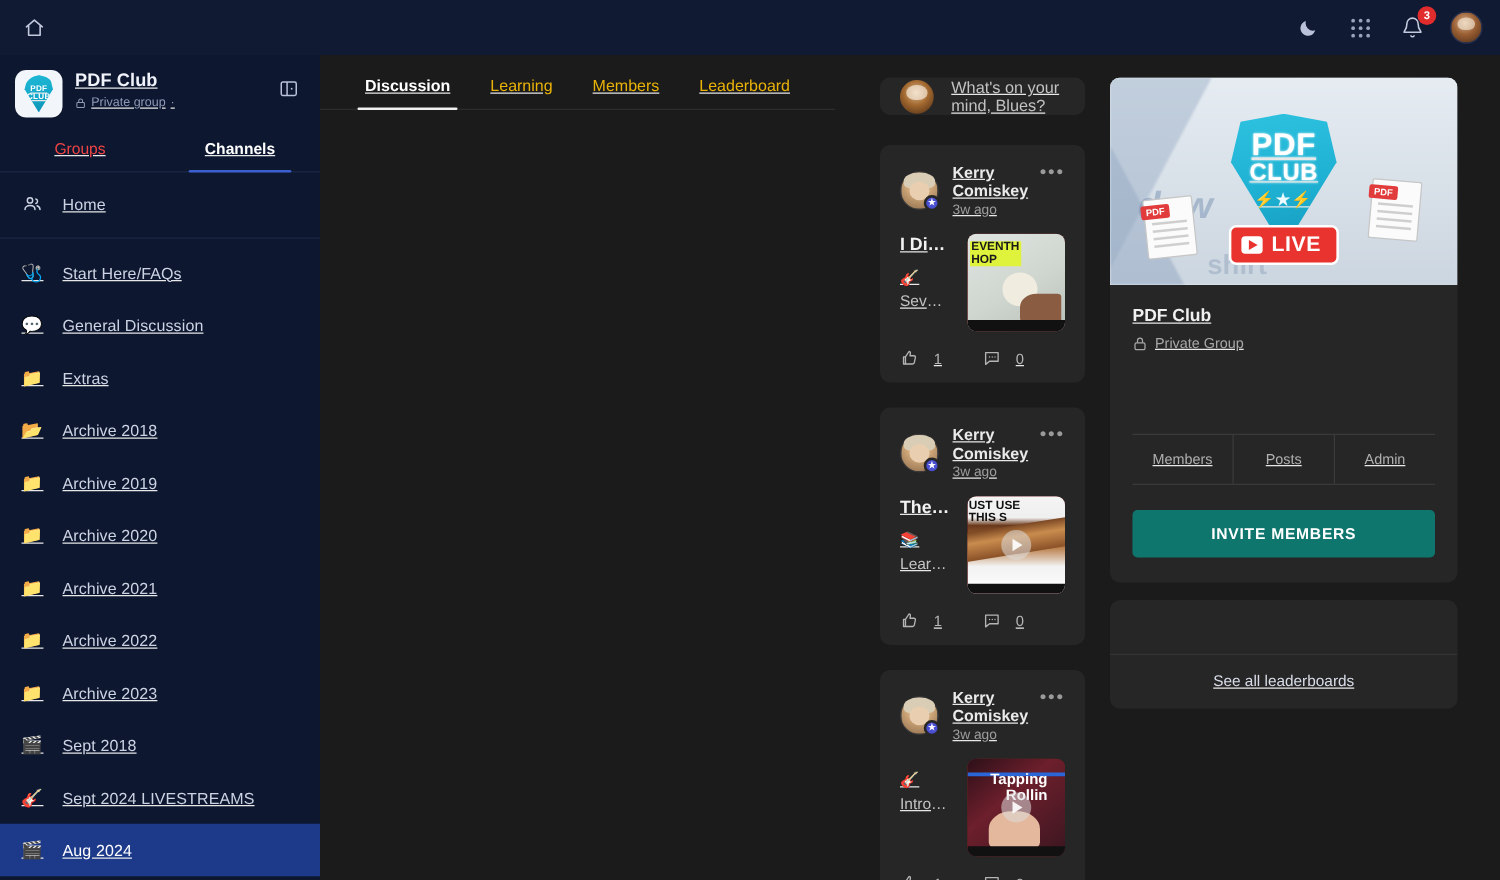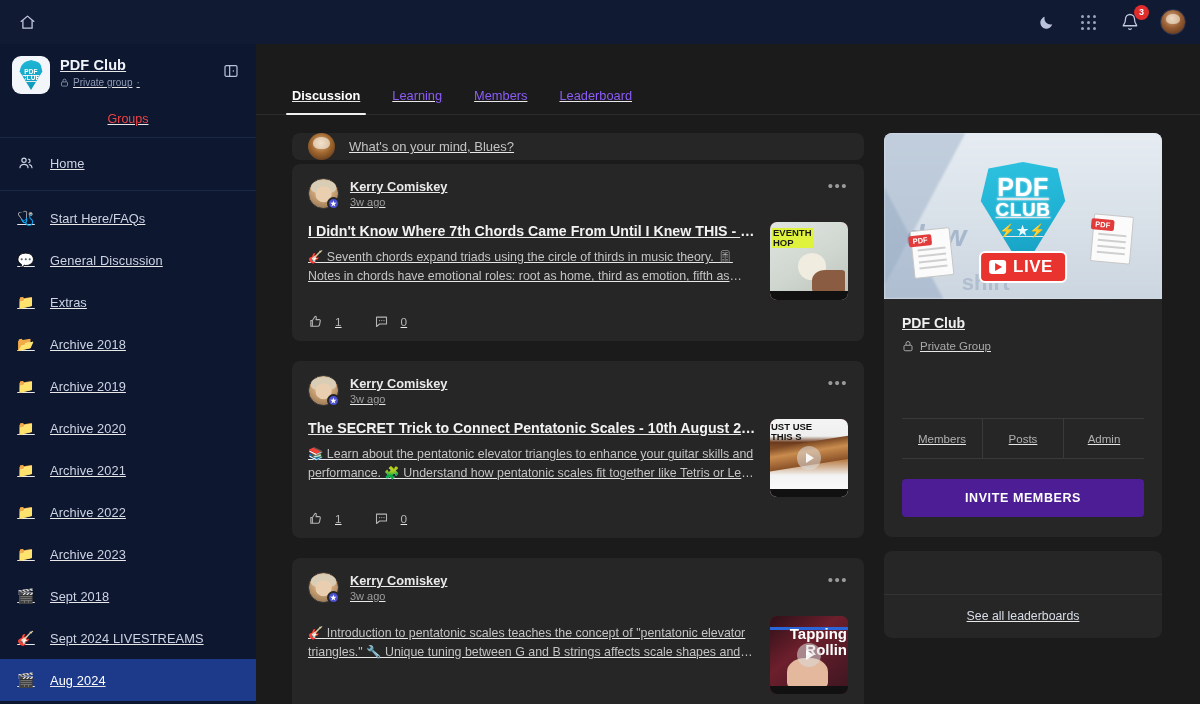--- a/index.html
+++ b/index.html
@@ -94,37 +94,37 @@
   .sb-row {
     display: flex; align-items: center; gap: 14px;
     padding: 0 16px; height: 42px; cursor: pointer;
     font-size: 12.8px; color: #ccd3e3; letter-spacing: .1px;
   }
   .sb-row.active { background: #1d3a8a; color: #ffffff; }
   .sb-row .ic { width: 20px; min-width: 20px; display: flex; align-items: center; justify-content: center; font-size: 14px; }
   .sb-sep { height: 1px; background: #1b2746; margin: 6px 0; }
 
   
-  .main-wrap { flex: 1; display: flex; flex-direction: column; min-width: 0; background: #1b1b1b; margin-top: 27px; }
+  .main-wrap { flex: 1; display: flex; flex-direction: row; min-width: 0; background: #1b1b1b; }
   .tabs-bar {
     height: 44px; min-height: 44px; display: flex; align-items: flex-end; gap: 4px;
     padding: 0 22px; border-bottom: 1px solid #2c2c2c; background: #1b1b1b;
   }
   .tab {
-    font-size: 12.8px; color: #8b5cf6; padding: 0 14px 11px; cursor: pointer; position: relative;
+    font-size: 12.8px; color: #eab308; padding: 0 14px 11px; cursor: pointer; position: relative;
   }
   .tab.active { color: #ffffff; font-weight: bold; }
   .tab.active::after {
     content: ""; position: absolute; left: 8px; right: 8px; bottom: -1px; height: 2px; background: #f0f0f0; border-radius: 2px;
   }
   .content {
     flex: 1; display: flex; gap: 20px; padding: 18px 34px 0 36px;
     overflow: hidden; min-height: 0;
   }
-  .feed { flex: 1; max-width: 572px; min-width: 0; display: flex; flex-direction: column; gap: 4px; }
+  .feed { flex: 1; max-width: 572px; min-width: 0; display: flex; flex-direction: column; gap: 24px; }
 
   .composer {
     background: #262626; border-radius: 8px; height: 50px;
     display: flex; align-items: center; gap: 14px; padding: 0 16px; cursor: text;
   }
   .av-sm {
     width: 27px; height: 27px; min-width: 27px; border-radius: 50%; overflow: hidden; position: relative;
     background: radial-gradient(circle at 48% 38%, #e0bb93 0%, #a2682f 45%, #472814 100%);
   }
   .av-sm::after {
@@ -188,21 +188,21 @@
   .th1 { background: linear-gradient(150deg,#dfe4e0 0%,#cfd6cf 55%,#b9c0b8 100%); }
   .th1 .cap { position: absolute; left: 2px; top: 6px; font-size: 9.5px; font-weight: bold; color: #1a1a1a; background: #dff23c; line-height: 1.05; padding: 0 1px; }
   .th1 .ball { position: absolute; left: 36%; top: 40%; width: 36%; height: 34%; border-radius: 50%; background: #f0ece0; }
   .th1 .hand { position: absolute; right: 4%; bottom: 4%; width: 42%; height: 34%; border-radius: 40% 10% 6% 30%; background: #8a5d43; }
   .th1 .bar { position: absolute; left: 0; bottom: 0; width: 100%; height: 9px; background: #111; }
   .th2 { background: linear-gradient(180deg,#f4f4f4 0%,#efefef 22%,#6b3a1c 30%,#b87b44 52%,#f2f2f2 72%,#fff 100%); }
   .th2 .cap { position: absolute; left: 1px; top: 3px; font-size: 9.5px; font-weight: bold; color: #111; line-height: 1.05; }
   .th2 .neck { position: absolute; left: -6%; top: 30%; width: 115%; height: 30%; background: linear-gradient(180deg,#7b4723,#c98c4e 40%,#8a5128); transform: rotate(-9deg); }
   .th2 .bar { position: absolute; left: 0; bottom: 0; width: 100%; height: 8px; background: #111; }
   .th3 { background: linear-gradient(140deg,#2c1018 0%,#6d1f2c 40%,#3a1620 100%); }
-  .th3 .cap { position: absolute; right: 1px; top: 10px; font-size: 15px; font-weight: bold; color: #fff; line-height: 1.08; text-align: right; }
+  .th3 .cap { position: absolute; right: 14px; top: 10px; font-size: 12px; font-weight: bold; color: #fff; line-height: 1.08; text-align: right; }
   .th3 .band { position: absolute; left: 0; top: 14%; width: 100%; height: 3px; background: #2a66d8; }
   .th3 .hand { position: absolute; left: 22%; bottom: 6%; width: 52%; height: 40%; border-radius: 45% 45% 20% 20%; background: #e3b89c; }
   .th3 .bar { position: absolute; left: 0; bottom: 0; width: 100%; height: 8px; background: #111; }
 
   .post-actions { display: flex; align-items: center; gap: 32px; margin-top: 14px; }
   .act { display: flex; align-items: center; gap: 12px; cursor: pointer; color: #b5b5b5; font-size: 11.8px; }
 
   
   .right { width: 278px; min-width: 278px; display: flex; flex-direction: column; gap: 14px; }
   .card { background: #262626; border-radius: 8px; overflow: hidden; }
@@ -258,21 +258,21 @@
   .stats {
     display: flex; border-top: 1px solid #3a3a3a; border-bottom: 1px solid #3a3a3a; margin: 0 18px;
   }
   .stat {
     flex: 1; text-align: center; padding: 14px 0 13px; font-size: 11.5px; color: #b0b0b0; cursor: pointer;
     border-right: 1px solid #3a3a3a;
   }
   .stat:last-child { border-right: none; }
   .invite-wrap { padding: 20px 18px 20px; }
   .invite {
-    width: 100%; background: #4c1d95; color: #fff; border: none; border-radius: 4px;
+    width: 100%; background: #0f766e; color: #fff; border: none; border-radius: 4px;
     height: 38px; font-size: 12.5px; font-weight: bold; letter-spacing: .6px; cursor: pointer;
     font-family: "Liberation Sans", sans-serif;
   }
   .lb-title { padding: 16px 18px 15px; font-size: 13px; font-weight: bold; color: #ededed; border-bottom: 1px solid #333; }
   .lb-empty { height: 44px; border-bottom: 1px solid #333; }
   .lb-link { text-align: center; padding: 14px 0 15px; font-size: 12.3px; color: #d8dde8; cursor: pointer; }
 </style>
 </head>
 <body>
 
@@ -342,20 +342,21 @@
           <svg width="16" height="16" viewBox="0 0 24 24" fill="none" stroke="#b9c2d8" stroke-width="1.8" stroke-linejoin="round">
             <rect x="3" y="4" width="18" height="16" rx="2"></rect>
               <path d="M10 4v16"></path>
               <circle cx="15.5" cy="12" r="1.1" fill="#b9c2d8" stroke="none"></circle>
           </svg>
         </div>
       </div>
 
       <div class="sb-tabs">
         <div class="sb-tab">Groups</div>
+        <div class="sb-tab active">Channels</div>
       </div>
 
       <div class="sb-nav">
         <div class="sb-row">
           <span class="ic">
             <svg width="16" height="16" viewBox="0 0 24 24" fill="none" stroke="#ccd3e3" stroke-width="1.8" stroke-linecap="round" stroke-linejoin="round">
               <circle cx="9" cy="8" r="3.2"></circle>
                 <path d="M3 19c0-3.2 2.7-5 6-5s6 1.8 6 5"></path>
                 <path d="M16 6.2a2.8 2.8 0 0 1 0 5.4"></path>
                 <path d="M17.5 14.4c2 .7 3.5 2.2 3.5 4.6"></path>

